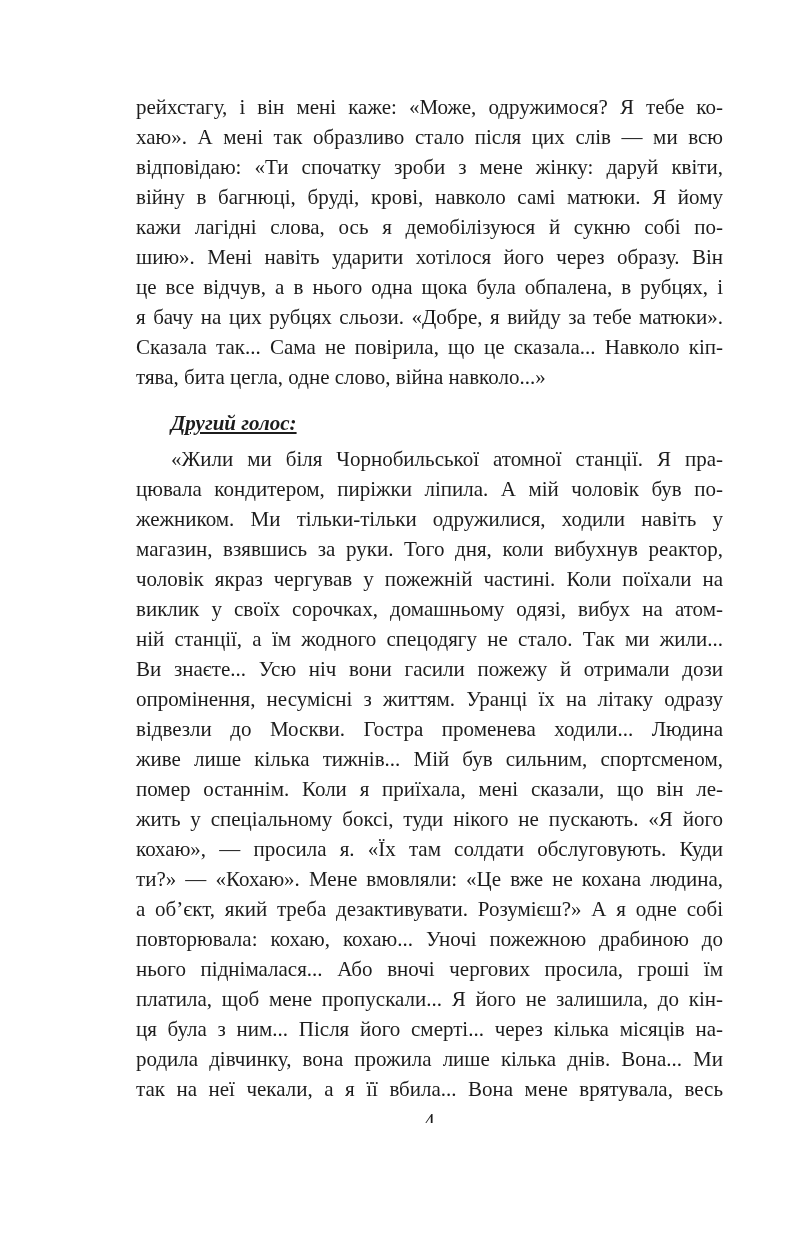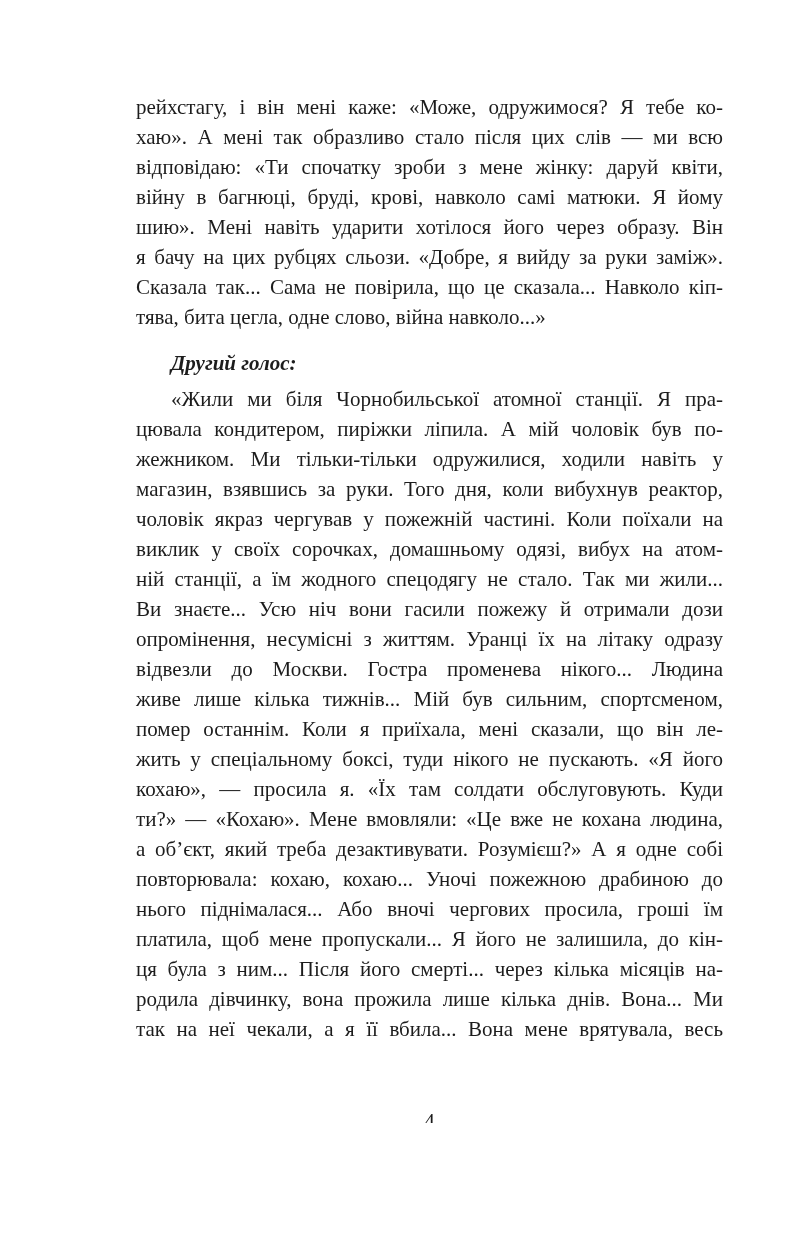--- a/index.html
+++ b/index.html
@@ -34,20 +34,21 @@
   }
   .line.first-indent {
     text-indent: 35px;
   }
   .voice-heading {
     font-style: italic;
     font-weight: 600;
     text-indent: 35px;
     line-height: 30px;
     margin: 16px 0 6px 0;
+    text-decoration: underline;
   }
   .page-number {
     position: absolute;
     left: 136px;
     top: 1106px;
     width: 587px;
     text-align: center;
     font-size: 21px;
     line-height: 30px;
   }
@@ -56,39 +57,41 @@
 <body>
 
 <div class="page">
   <div class="text-column">
 
     <div class="paragraph">
         <div class="line">рейхстагу, і він мені каже: «Може, одружимося? Я тебе ко-</div>
         <div class="line">хаю». А мені так образливо стало після цих слів — ми всю</div>
         <div class="line">відповідаю: «Ти спочатку зроби з мене жінку: даруй квіти,</div>
         <div class="line">війну в багнюці, бруді, крові, навколо самі матюки. Я йому</div>
+        <div class="line">кажи лагідні слова, ось я демобілізуюся й сукню собі по-</div>
         <div class="line">шию». Мені навіть ударити хотілося його через образу. Він</div>
-        <div class="line">я бачу на цих рубцях сльози. «Добре, я вийду за руки заміж».</div>
+        <div class="line">це все відчув, а в нього одна щока була обпалена, в рубцях, і</div>
+        <div class="line">я бачу на цих рубцях сльози. «Добре, я вийду за тебе матюки».</div>
         <div class="line">Сказала так... Сама не повірила, що це сказала... Навколо кіп-</div>
         <div class="line last-left">тява, бита цегла, одне слово, війна навколо...»</div>
       </div>
 
     <div class="voice-heading">Другий голос:</div>
 
     <div class="paragraph">
         <div class="line first-indent">«Жили ми біля Чорнобильської атомної станції. Я пра-</div>
         <div class="line">цювала кондитером, пиріжки ліпила. А мій чоловік був по-</div>
         <div class="line">жежником. Ми тільки-тільки одружилися, ходили навіть у</div>
         <div class="line">магазин, взявшись за руки. Того дня, коли вибухнув реактор,</div>
         <div class="line">чоловік якраз чергував у пожежній частині. Коли поїхали на</div>
         <div class="line">виклик у своїх сорочках, домашньому одязі, вибух на атом-</div>
         <div class="line">ній станції, а їм жодного спецодягу не стало. Так ми жили...</div>
         <div class="line">Ви знаєте... Усю ніч вони гасили пожежу й отримали дози</div>
         <div class="line">опромінення, несумісні з життям. Уранці їх на літаку одразу</div>
-        <div class="line">відвезли до Москви. Гостра променева нікого... Людина</div>
+        <div class="line">відвезли до Москви. Гостра променева ходили... Людина</div>
         <div class="line">живе лише кілька тижнів... Мій був сильним, спортсменом,</div>
         <div class="line">помер останнім. Коли я приїхала, мені сказали, що він ле-</div>
         <div class="line">жить у спеціальному боксі, туди нікого не пускають. «Я його</div>
         <div class="line">кохаю», — просила я. «Їх там солдати обслуговують. Куди</div>
         <div class="line">ти?» — «Кохаю». Мене вмовляли: «Це вже не кохана людина,</div>
         <div class="line">а об’єкт, який треба дезактивувати. Розумієш?» А я одне собі</div>
         <div class="line">повторювала: кохаю, кохаю... Уночі пожежною драбиною до</div>
         <div class="line">нього піднімалася... Або вночі чергових просила, гроші їм</div>
         <div class="line">платила, щоб мене пропускали... Я його не залишила, до кін-</div>
         <div class="line">ця була з ним... Після його смерті... через кілька місяців на-</div>

